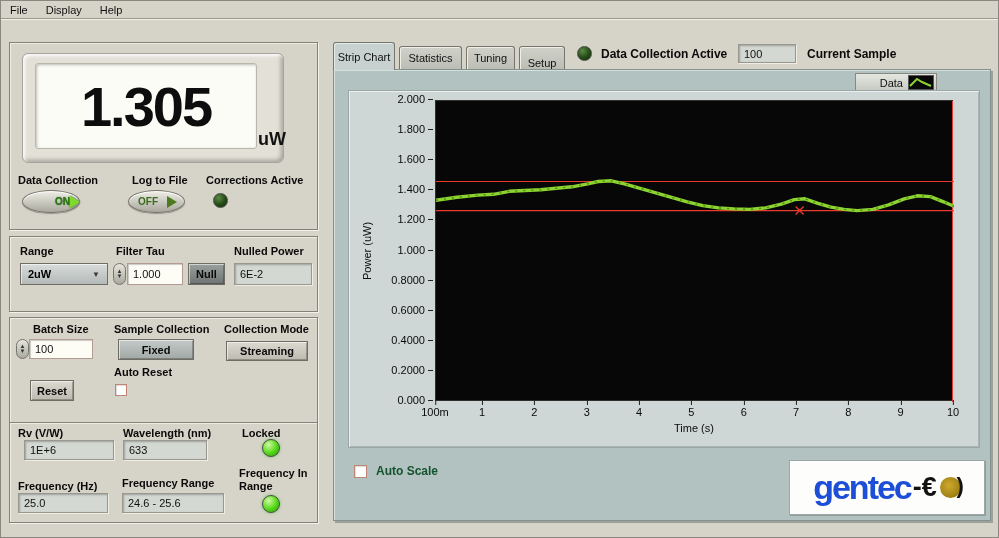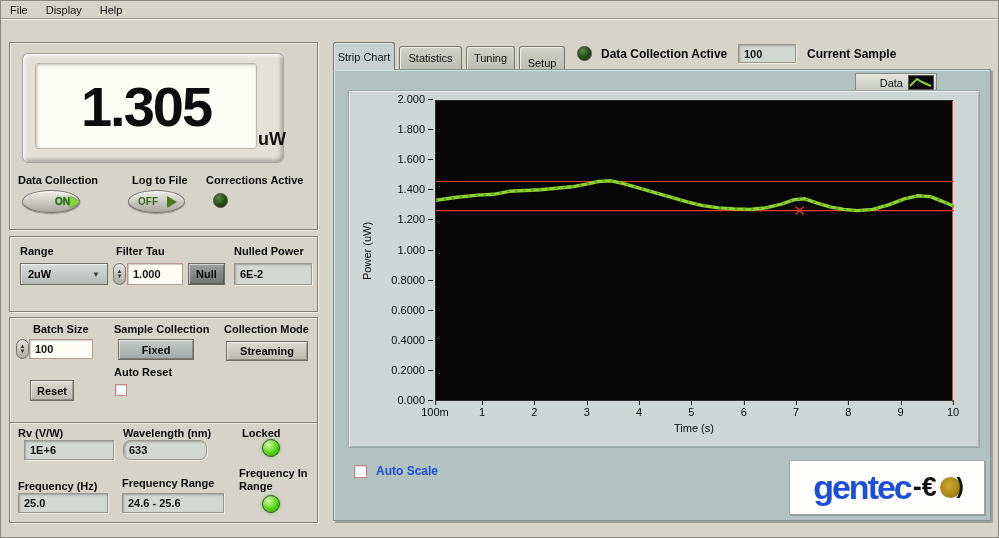--- a/index.html
+++ b/index.html
@@ -40,21 +40,21 @@
   .toggle-arrow { width:0; height:0; border-style:solid; border-width:6px 0 6px 10px; }
   .arrow-bright { border-color:transparent transparent transparent #7fd92e; filter:drop-shadow(0 0 1px #2a5a10); }
   .arrow-dim    { border-color:transparent transparent transparent #4e7a1e; }
 
   
   .led { position:absolute; border-radius:50%; border:1px solid #4a4a44; }
   .led-off { background:radial-gradient(circle at 35% 30%, #5d8a46, #234a16 55%, #142e0c); }
   .led-on  { background:radial-gradient(circle at 35% 30%, #d2f8a0, #52d816 55%, #2f9e06); box-shadow:0 0 3px #5c5; }
 
   
-  .field { position:absolute; height:20px; font-size:11px; font-weight:bold; color:#111;
+  .field { position:absolute; height:20px; font-size:11px; font-weight:normal; color:#111;
            display:flex; align-items:center; padding:0 5px; }
   .field-white { background:#fdfdf6; border:1px solid #b59a92; box-shadow:inset 1px 1px 1px rgba(0,0,0,.2); }
   .field-gray  { background:#d3d8d3; border:1px solid #9a978e;
                  box-shadow:inset 1px 1px 2px rgba(0,0,0,.25), 1px 1px 0 #f0ede4; }
   .btn { position:absolute; display:flex; align-items:center; justify-content:center;
          font-size:11px; font-weight:bold; color:#0a0a0a; border:1px solid #6f6c64;
          box-shadow:inset 1px 1px 0 rgba(255,255,255,.55), inset -1px -1px 0 rgba(0,0,0,.25); }
   .btn-light { background:linear-gradient(#dcd9d0,#bcb9b0); }
   .btn-mid   { background:linear-gradient(#c4cac8,#a2a8a6); }
   .btn-dark  { background:linear-gradient(#9aa09e,#6e7472); }
@@ -92,21 +92,21 @@
   .ytick { position:absolute; left:18px; width:58px; text-align:right; font-size:11px; color:#0a0a0a; }
   .ytick::after { content:""; position:absolute; right:-8px; top:50%; width:5px; height:1px; background:#222; }
   .xtick { position:absolute; top:315px; transform:translateX(-50%); font-size:11px; color:#0a0a0a; }
   .xtick::before { content:""; position:absolute; top:-6px; left:50%; width:1px; height:5px; background:#222; }
   #xlabel { position:absolute; left:86px; top:331px; width:518px; text-align:center; font-size:11px; color:#0a0a0a; }
   #ylabel { position:absolute; left:10px; top:70px; width:16px; height:180px; display:flex; align-items:center; justify-content:center;
             writing-mode:vertical-rl; transform:rotate(180deg); font-size:11px; color:#0a0a0a; }
 
   #autoscale-row { position:absolute; left:20px; top:394px; display:flex; align-items:center; gap:9px; }
   #autoscale-box { position:static; width:13px; height:13px; }
-  #autoscale-label { font-size:12px; font-weight:bold; color:#1d4ed8; }
+  #autoscale-label { font-size:12px; font-weight:bold; color:#14532d; }
 
   #logo { position:absolute; left:455px; top:390px; width:196px; height:55px; background:#fdfdfb;
           border:1px solid #9aa7a5; box-shadow:inset 1px 1px 0 #fff, 1px 1px 0 rgba(90,100,95,.4);
           display:flex; align-items:center; justify-content:center; gap:1px; }
   #logo-text { font-size:34px; font-weight:bold; letter-spacing:-2px; color:#1d4ed8; }
   #logo-mark { font-size:27px; font-weight:bold; color:#121212; margin-left:1px; }
   #logo-dot { width:21px; height:21px; border-radius:50%; margin-left:2px;
               background:radial-gradient(circle at 42% 40%, #cfa92c, #9c7f14 70%, #8a6f10); position:relative; }
   #logo-dot::after { content:")"; position:absolute; right:-3px; top:-4px; font-size:22px; font-weight:bold; color:#121212; }
 </style>
@@ -199,21 +199,21 @@
   </div>
 
   <div class="panel" style="left:8px; top:421px; width:309px; height:101px;">
     <span class="lbl" style="left:8px; top:4px;">Rv (V/W)</span>
     <span class="lbl" style="left:113px; top:4px;">Wavelength (nm)</span>
     <span class="lbl" style="left:232px; top:4px;">Locked</span>
 
     <div class="field field-gray" style="left:8px; top:17px; width:90px;margin-left:6px;">
       <span>1E+6</span>
     </div>
-    <div class="field field-gray" style="left:113px; top:17px; width:84px;border-radius:7px;">
+    <div class="field field-gray" style="left:113px; top:17px; width:84px;">
       <span>633</span>
     </div>
     <div class="led led-on" style="left:252px; top:16px; width:18px; height:18px;"></div>
 
     <span class="lbl" style="left:8px; top:57px;">Frequency (Hz)</span>
     <span class="lbl" style="left:112px; top:54px;">Frequency Range</span>
     <span class="lbl lbl-wrap" style="left:229px; top:44px; width:74px;">Frequency In Range</span>
 
     <div class="field field-gray" style="left:8px; top:70px; width:90px;">
       <span>25.0</span>

